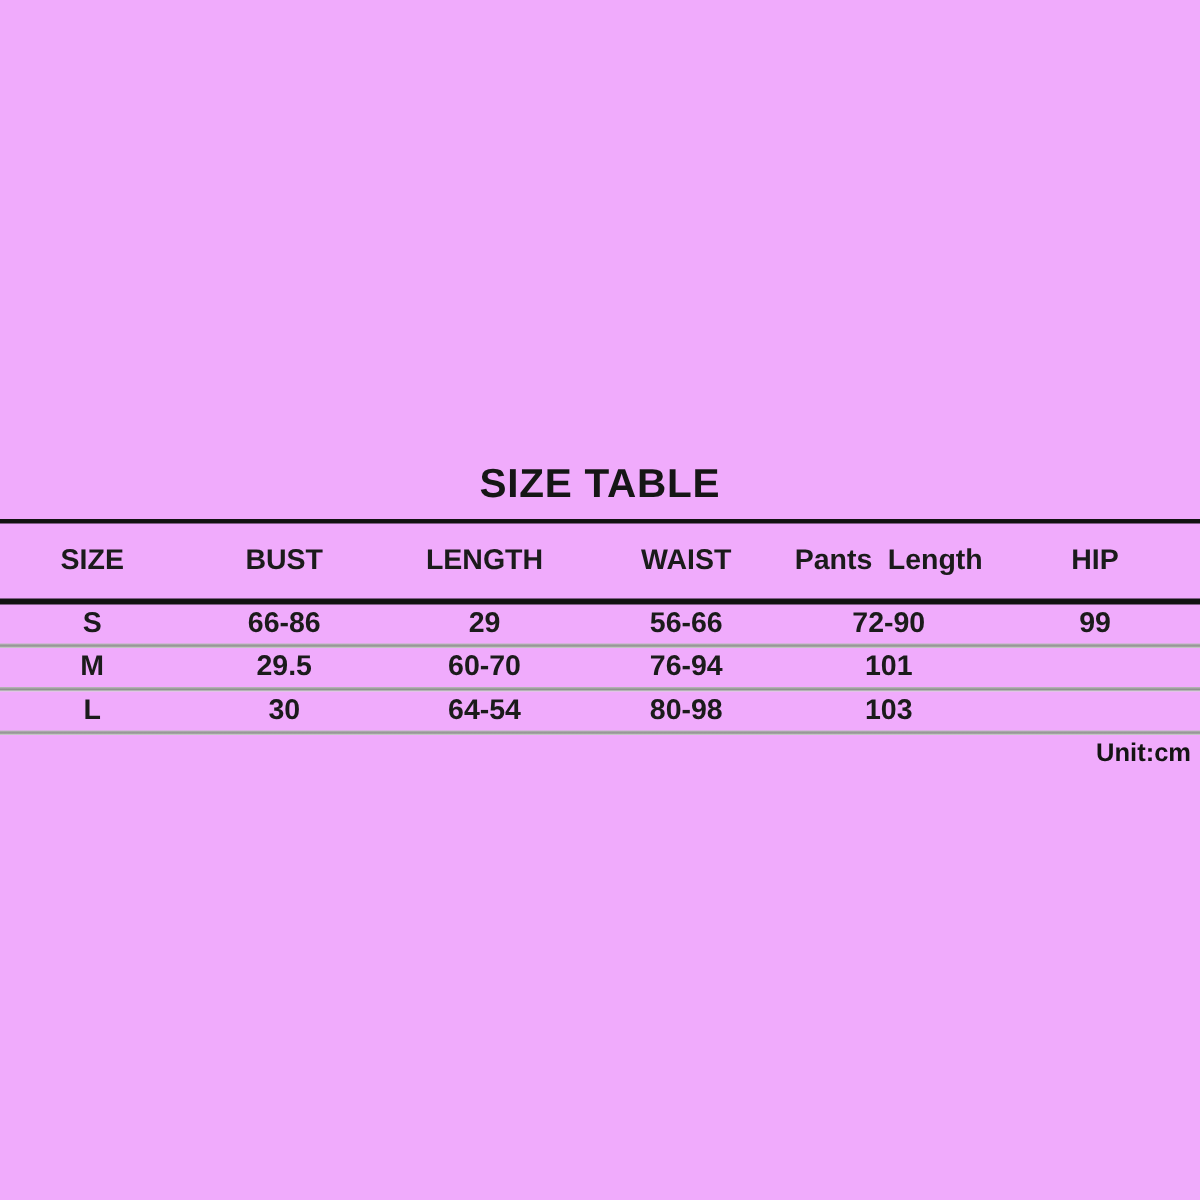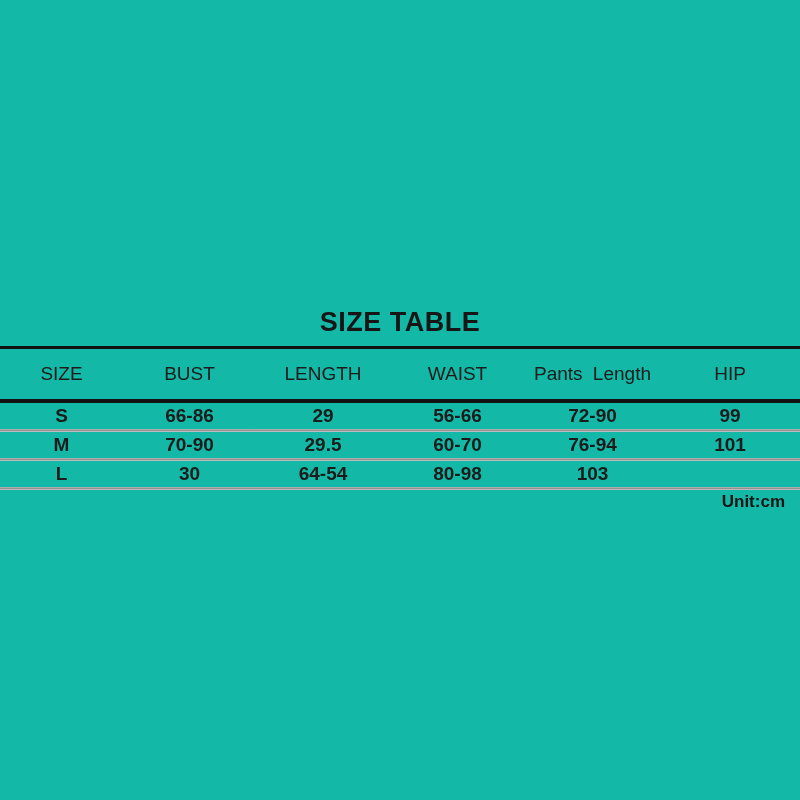--- a/index.html
+++ b/index.html
@@ -4,21 +4,21 @@
 <style>
   html, body {
     margin: 0;
     padding: 0;
     background: #ffffff;
   }
   .sheet {
     position: relative;
     width: 800px;
     height: 800px;
-    background: #14b8a6;
+    background: #f0abfc;
     font-family: "Liberation Sans", "DejaVu Sans", sans-serif;
     color: #1b1b1b;
     overflow: hidden;
   }
   .size-chart {
     position: absolute;
     top: 302px;
     left: 0;
     width: 800px;
   }
@@ -48,40 +48,40 @@
     display: grid;
     grid-template-columns: 123px 133px 134px 135px 135px 140px;
     align-items: center;
   }
   .header-row {
     height: 50px;
   }
   .header-cell {
     text-align: center;
     font-size: 19px;
-    font-weight: 400;
+    font-weight: 700;
     color: #1b1b1b;
     word-spacing: 5px;
     white-space: nowrap;
   }
   .data-row {
     height: 26px;
   }
   .data-cell {
     text-align: center;
     font-size: 19px;
     font-weight: 600;
     color: #1b1b1b;
     white-space: nowrap;
   }
   .unit-row {
     height: 24px;
     line-height: 24px;
     text-align: right;
-    padding-right: 15px;
+    padding-right: 6px;
     font-size: 17px;
     font-weight: 700;
     color: #141414;
   }
 </style>
 </head>
 <body>
 
 <div class="sheet">
   <div class="size-chart">
@@ -106,21 +106,20 @@
       <div class="data-cell">66-86</div>
       <div class="data-cell">29</div>
       <div class="data-cell">56-66</div>
       <div class="data-cell">72-90</div>
       <div class="data-cell">99</div>
     </div>
     <div class="rule-thin"></div>
 
     <div class="grid-row data-row">
       <div class="data-cell">M</div>
-      <div class="data-cell">70-90</div>
       <div class="data-cell">29.5</div>
       <div class="data-cell">60-70</div>
       <div class="data-cell">76-94</div>
       <div class="data-cell">101</div>
     </div>
     <div class="rule-thin"></div>
 
     <div class="grid-row data-row">
       <div class="data-cell">L</div>
       <div class="data-cell">30</div>

